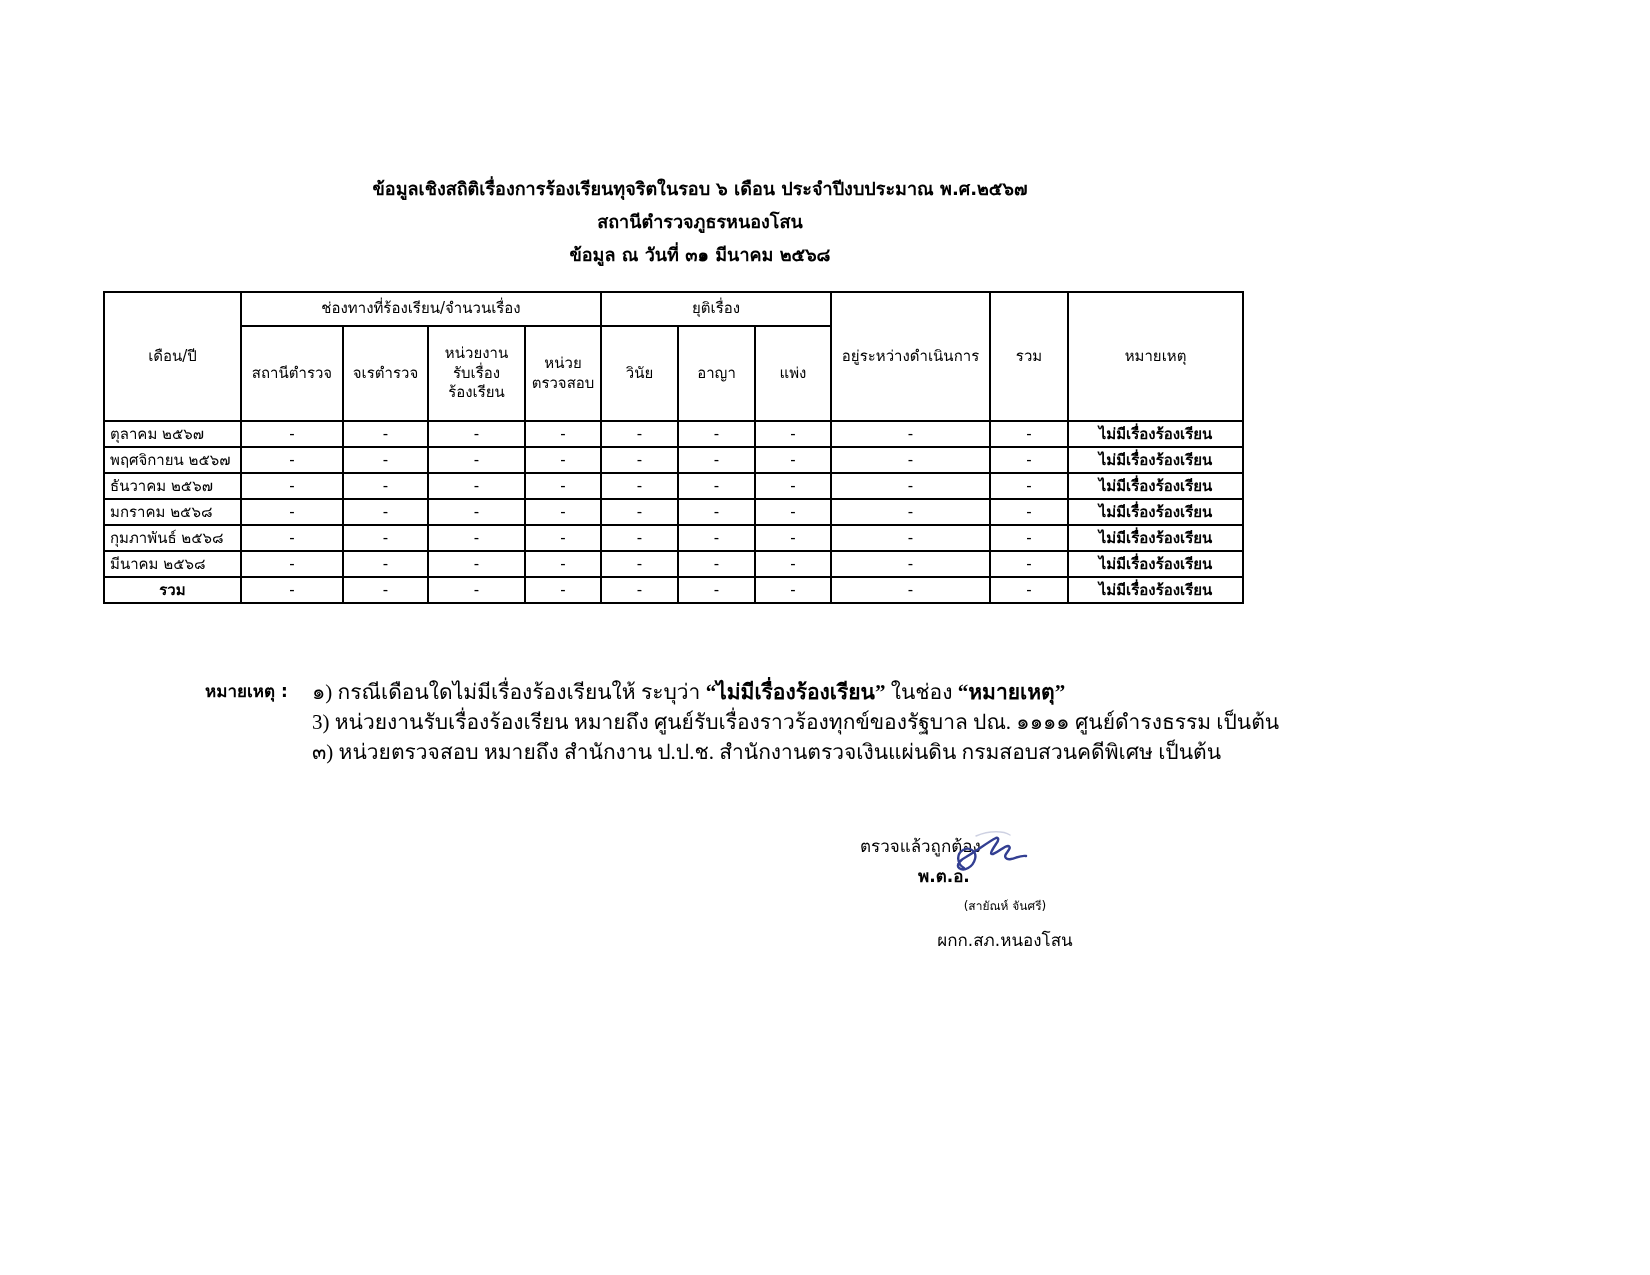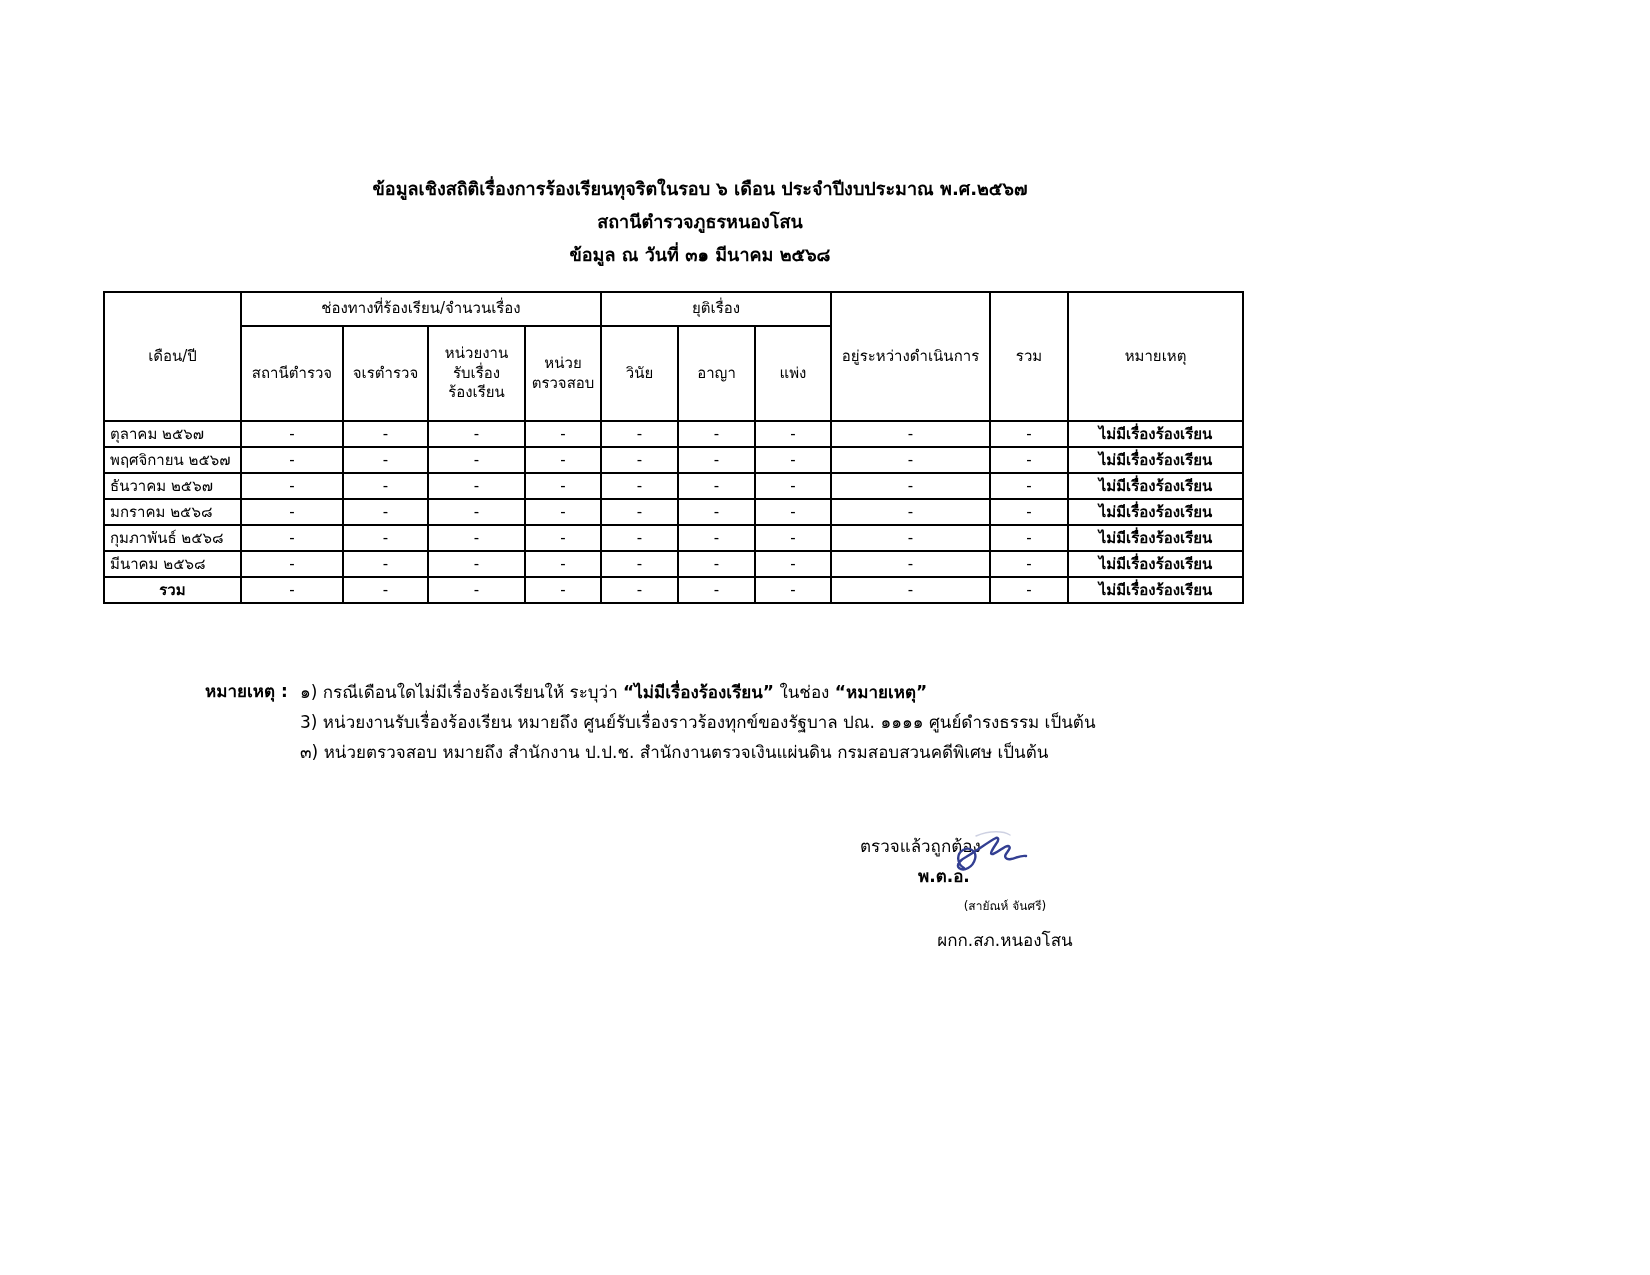--- a/index.html
+++ b/index.html
@@ -54,24 +54,25 @@
   .notes-label {
     position: absolute;
     left: 158px;
     top: 677px;
     font-weight: bold;
     font-size: 17px;
     margin-left: 47px;
   }
   .notes {
     position: absolute;
-    left: 300px;
+    left: 312px;
     top: 677px;
-    font-size: 17px;
+    font-size: 21px;
     line-height: 30px;
+    font-family: Liberation Serif, serif;
   }
   .notes .b { font-weight: bold; }
 
   
   .sig-verified {
     position: absolute; left: 860px; top: 832px;
     width: 300px; font-size: 17px;
   }
   .sig-rank {
     position: absolute; left: 918px; top: 862px; font-size: 17px; font-weight: bold;

